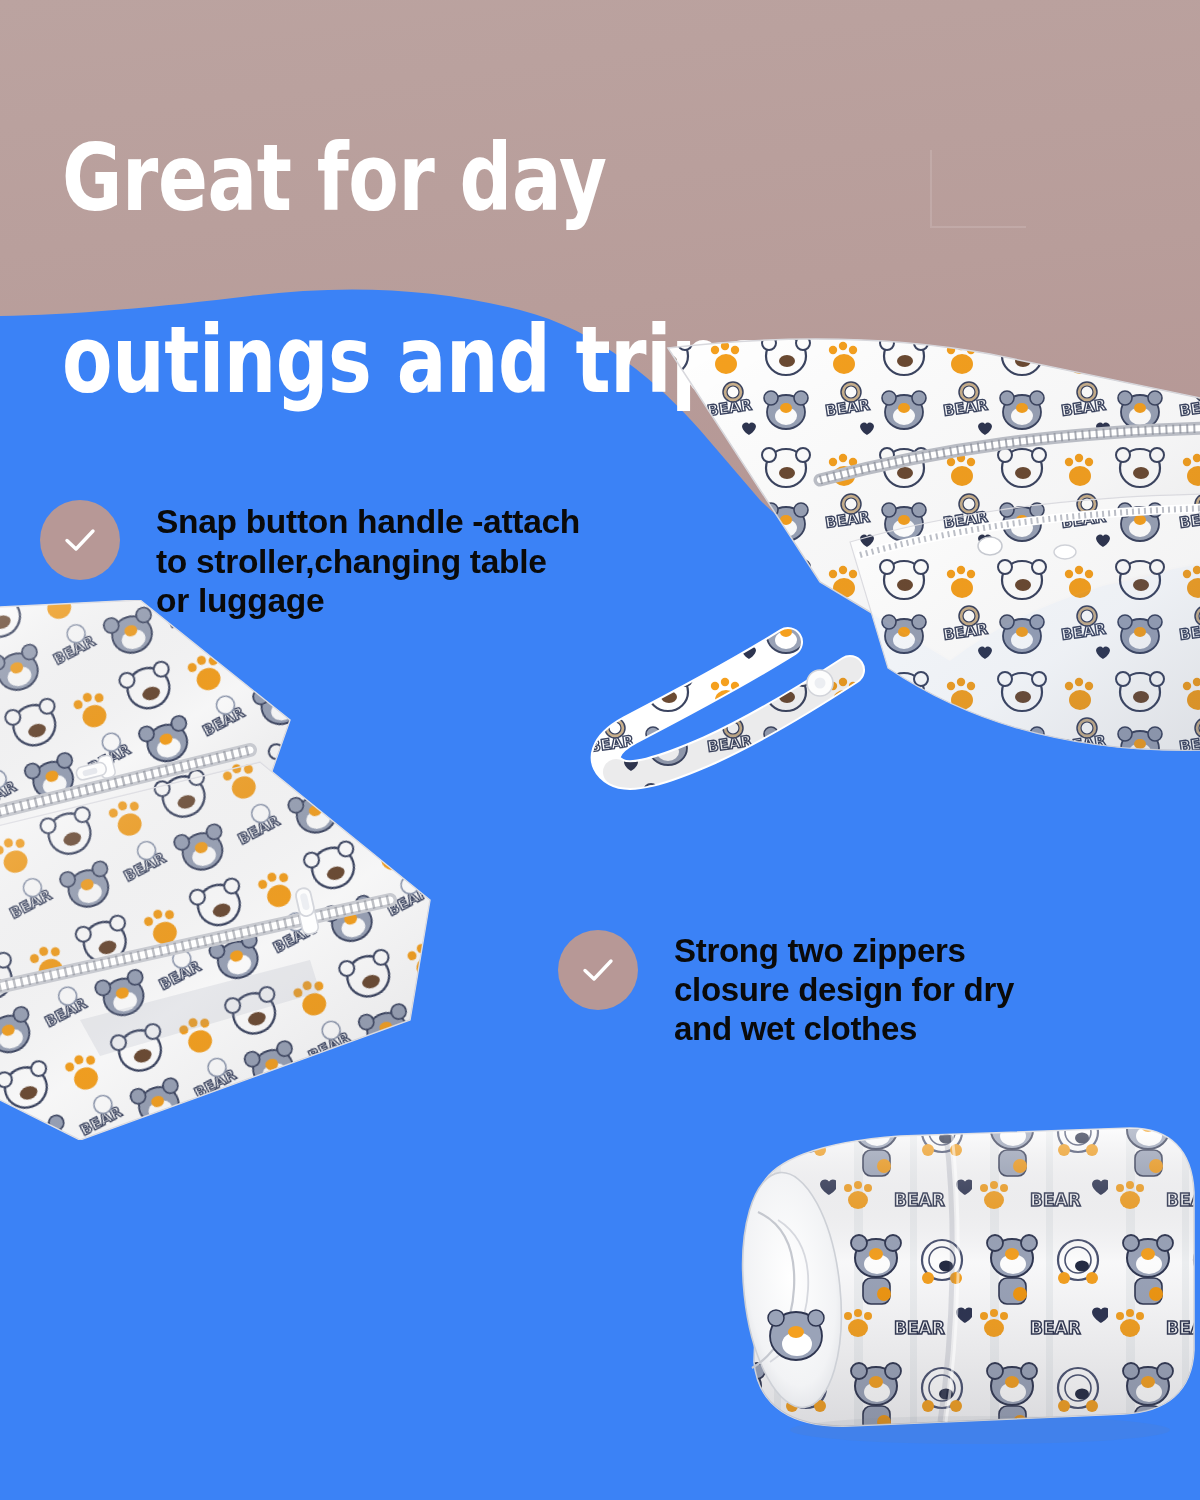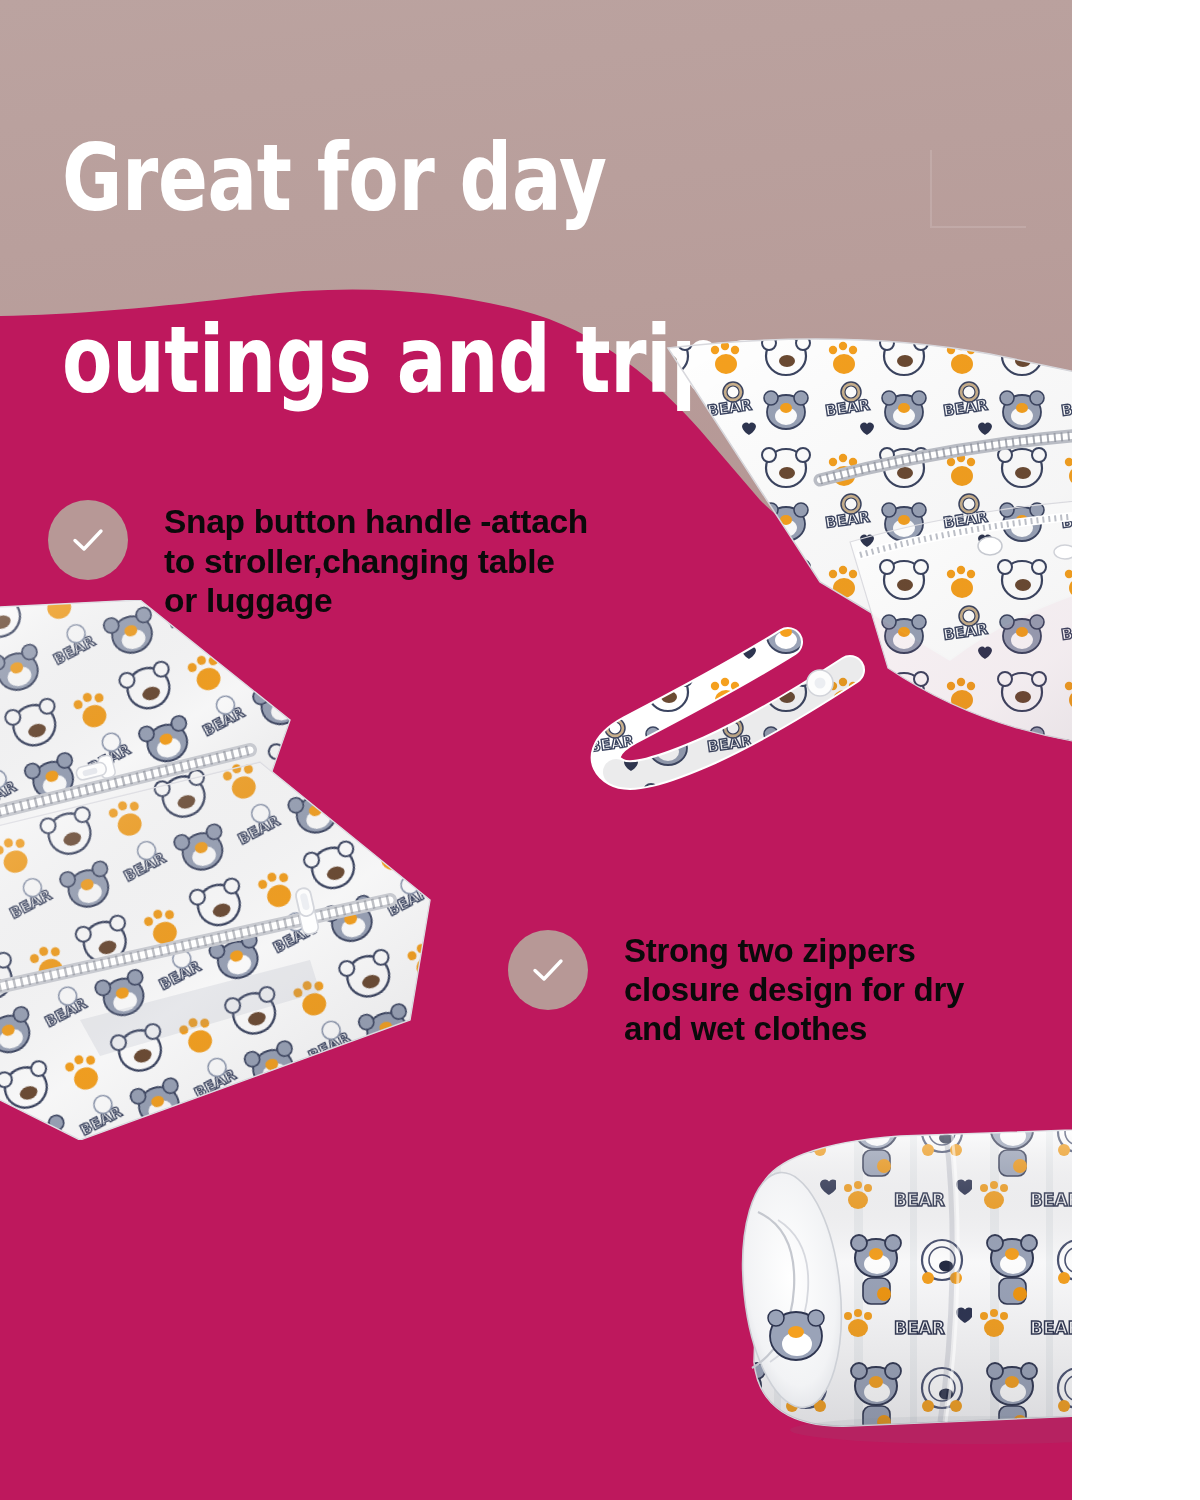--- a/index.html
+++ b/index.html
@@ -4,22 +4,22 @@
 <style>
   * { margin:0; padding:0; box-sizing:border-box; }
   html, body {
     width:1200px; height:1500px;
     background:#ffffff;
     font-family:"Liberation Sans", sans-serif;
     overflow:hidden;
   }
   #page {
     position:relative;
-    width:1072px; height:1500px;
-    background:#be185d;
+    width:1200px; height:1500px;
+    background:#3b82f6;
     overflow:hidden;
   }
 
   
   #header-band {
     position:absolute; left:0; top:0;
     width:1200px; height:620px;
     z-index:1;
   }
   #header-band svg { display:block; width:1200px; height:620px; }
@@ -75,23 +75,23 @@
     color:#0a0a0a;
     font-family:"Liberation Sans", sans-serif;
     font-weight:700;
     font-size:33px;
     line-height:1.18;
     letter-spacing:-0.3px;
     white-space:pre-line;
     padding-top:2px;
   }
 
-  #feature-1 { left:48px;  top:500px;  width:700px; }
+  #feature-1 { left:40px;  top:500px;  width:700px; }
   #feature-1 .feature-text { font-size:33.5px; }
-  #feature-2 { left:508px; top:930px;  width:560px; }
+  #feature-2 { left:558px; top:930px;  width:560px; }
   #feature-3 { left:103px; top:1320px; width:640px; }
 </style>
 </head>
 <body>
 
 <div id="page">
 
   <div id="header-band">
     <svg viewBox="0 0 1200 620" preserveAspectRatio="none">
       <defs>

